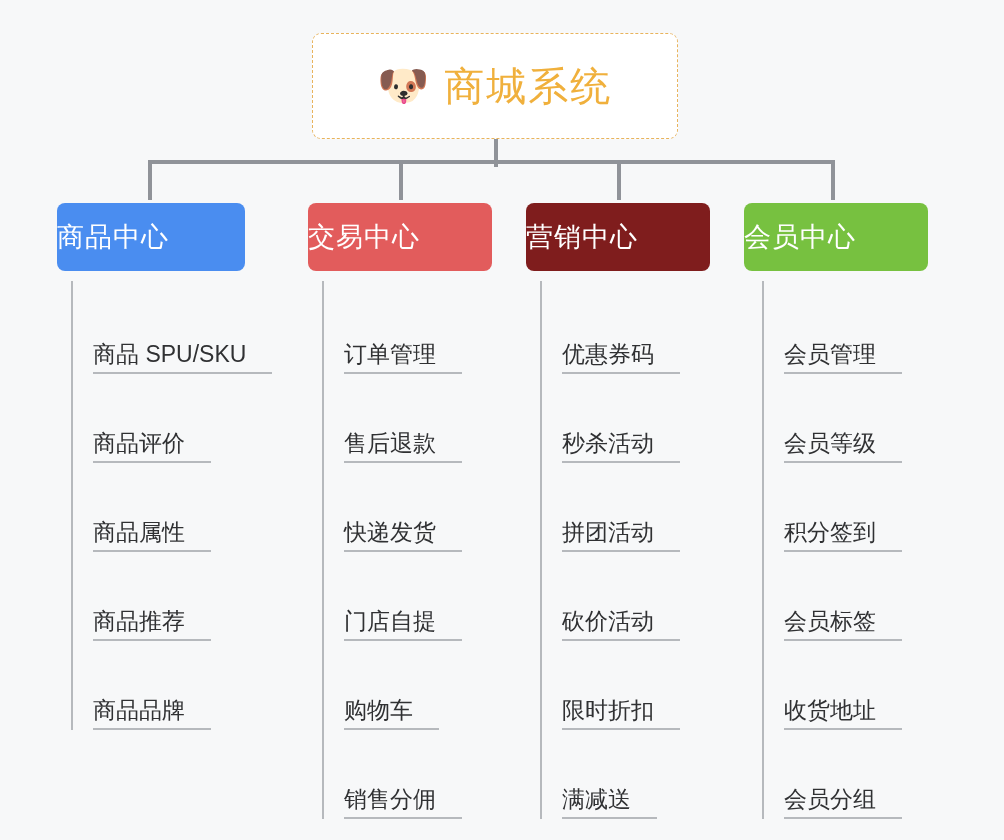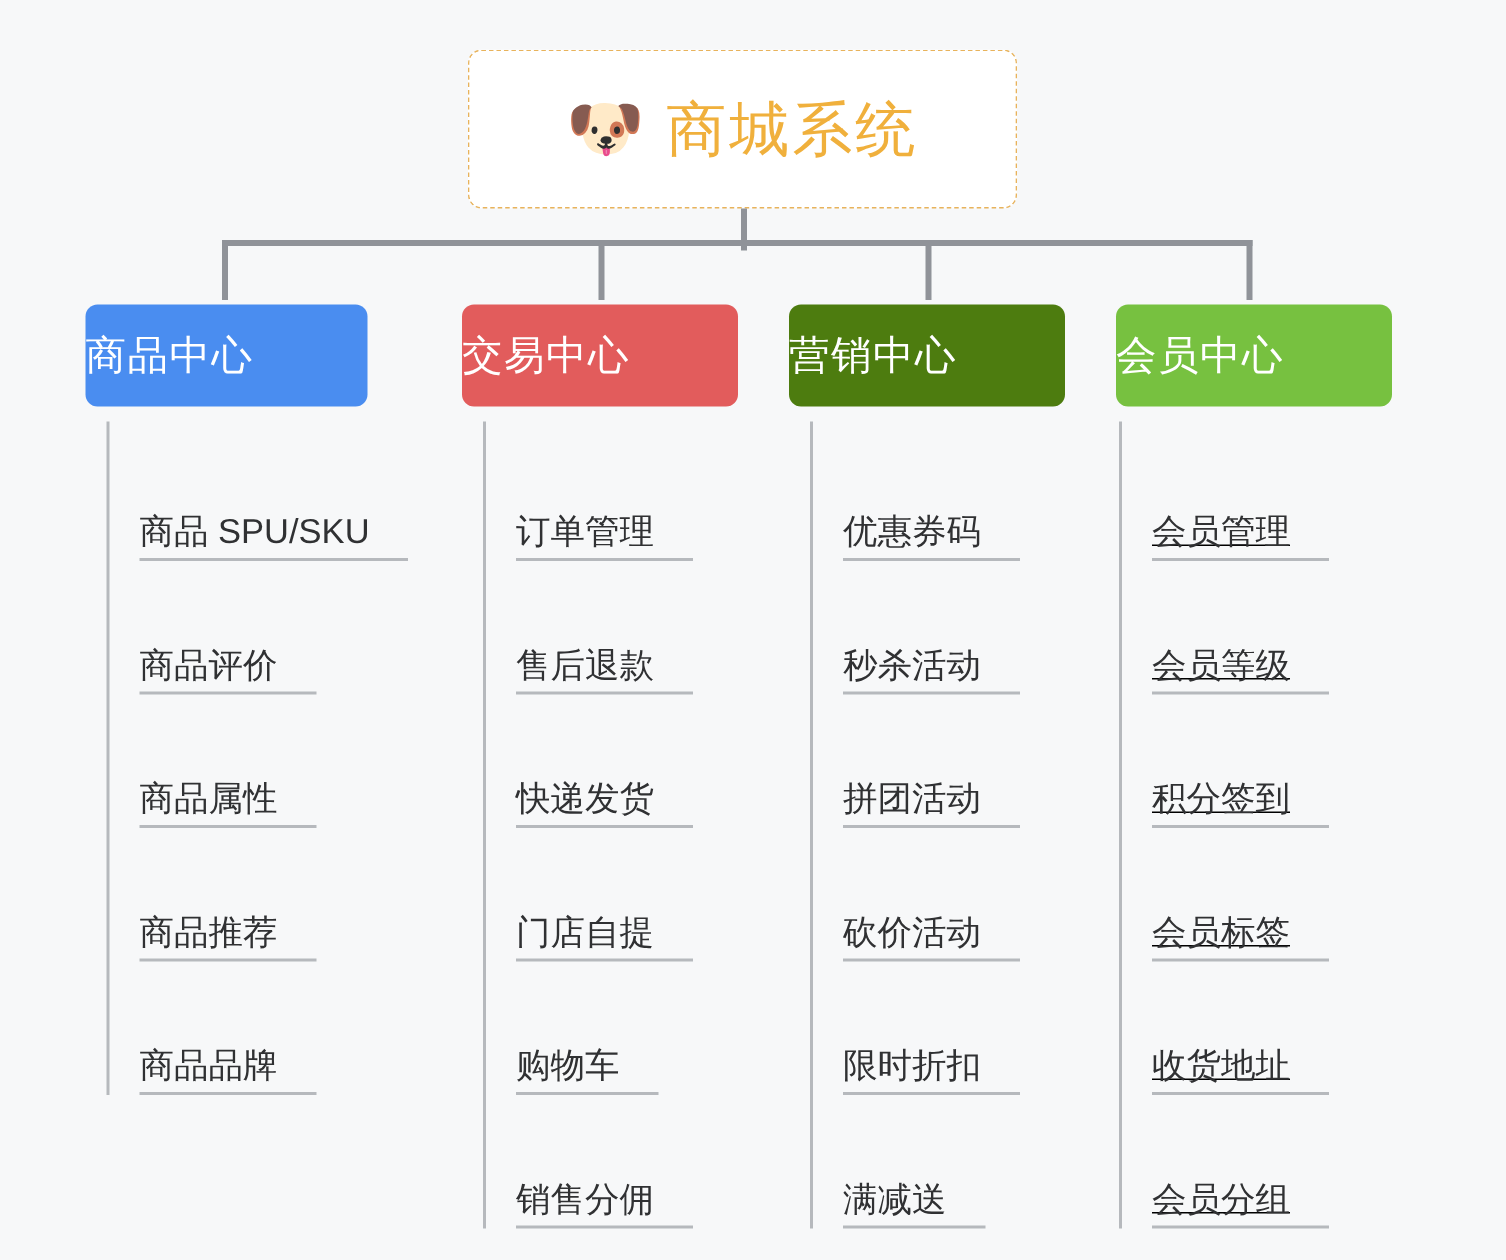--- a/index.html
+++ b/index.html
@@ -139,21 +139,21 @@
       <div class="leaf">
           <span class="leaf-inner"><span class="leaf-label">购物车</span></span>
         </div>
       <div class="leaf">
           <span class="leaf-inner"><span class="leaf-label">销售分佣</span></span>
         </div>
     </div>
   </div>
 
   <div class="column" style="left:526px;width:184px;">
-    <div class="col-head" style="background:#4d7c0f;">
+    <div class="col-head" style="background:#7f1d1d;">
       <span>营销中心</span>
     </div>
     <div class="leaf-wrap" style="margin-left:14px;">
       <div class="leaf">
           <span class="leaf-inner"><span class="leaf-label">优惠券码</span></span>
         </div>
       <div class="leaf">
           <span class="leaf-inner"><span class="leaf-label">秒杀活动</span></span>
         </div>
       <div class="leaf">
@@ -168,21 +168,21 @@
       <div class="leaf">
           <span class="leaf-inner"><span class="leaf-label">满减送</span></span>
         </div>
     </div>
   </div>
 
   <div class="column" style="left:744px;width:184px;">
     <div class="col-head" style="background:#77c140;">
       <span>会员中心</span>
     </div>
-    <div class="leaf-wrap" style="margin-left:2px;text-decoration:underline;">
+    <div class="leaf-wrap" style="margin-left:18px;">
       <div class="leaf">
           <span class="leaf-inner"><span class="leaf-label">会员管理</span></span>
         </div>
       <div class="leaf">
           <span class="leaf-inner"><span class="leaf-label">会员等级</span></span>
         </div>
       <div class="leaf">
           <span class="leaf-inner"><span class="leaf-label">积分签到</span></span>
         </div>
       <div class="leaf">

